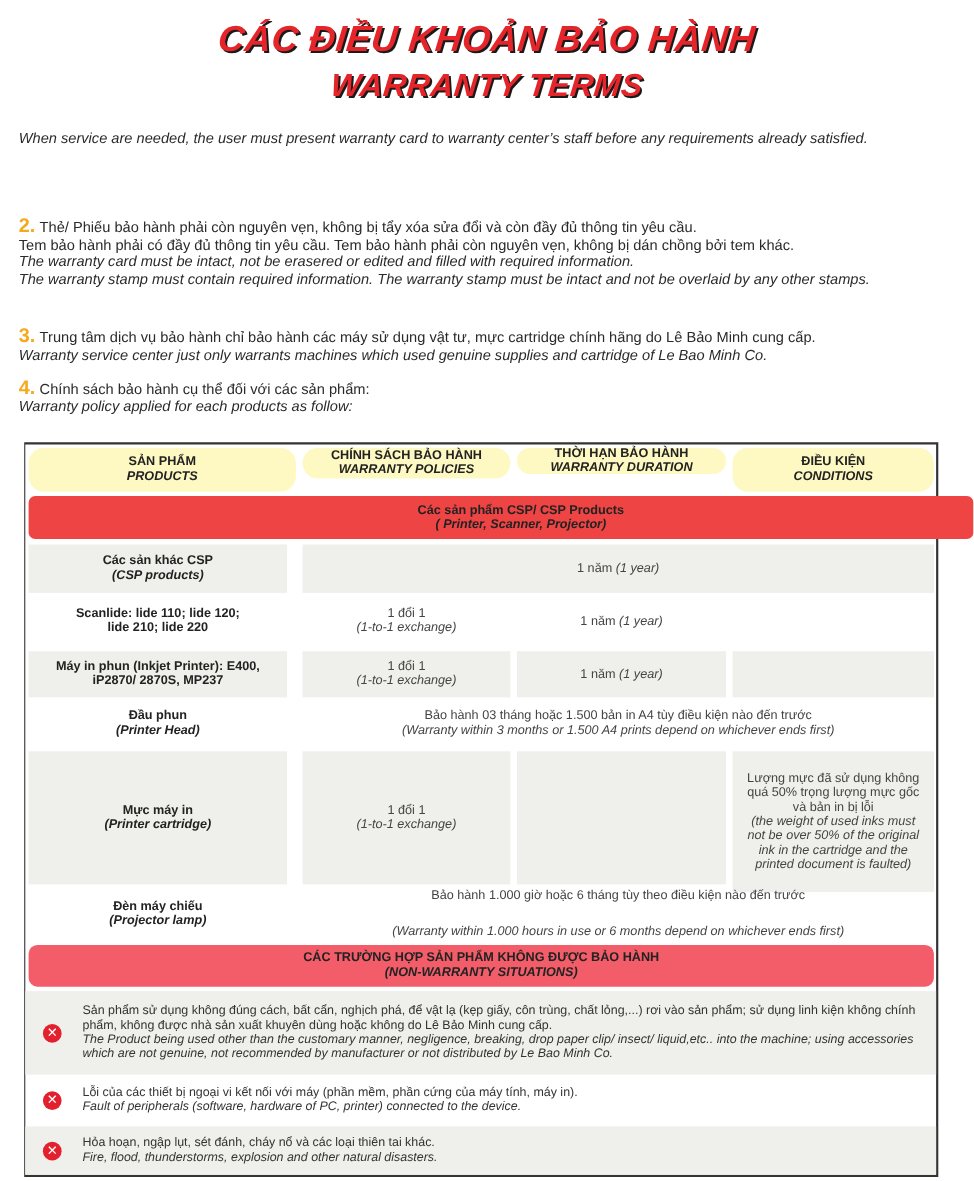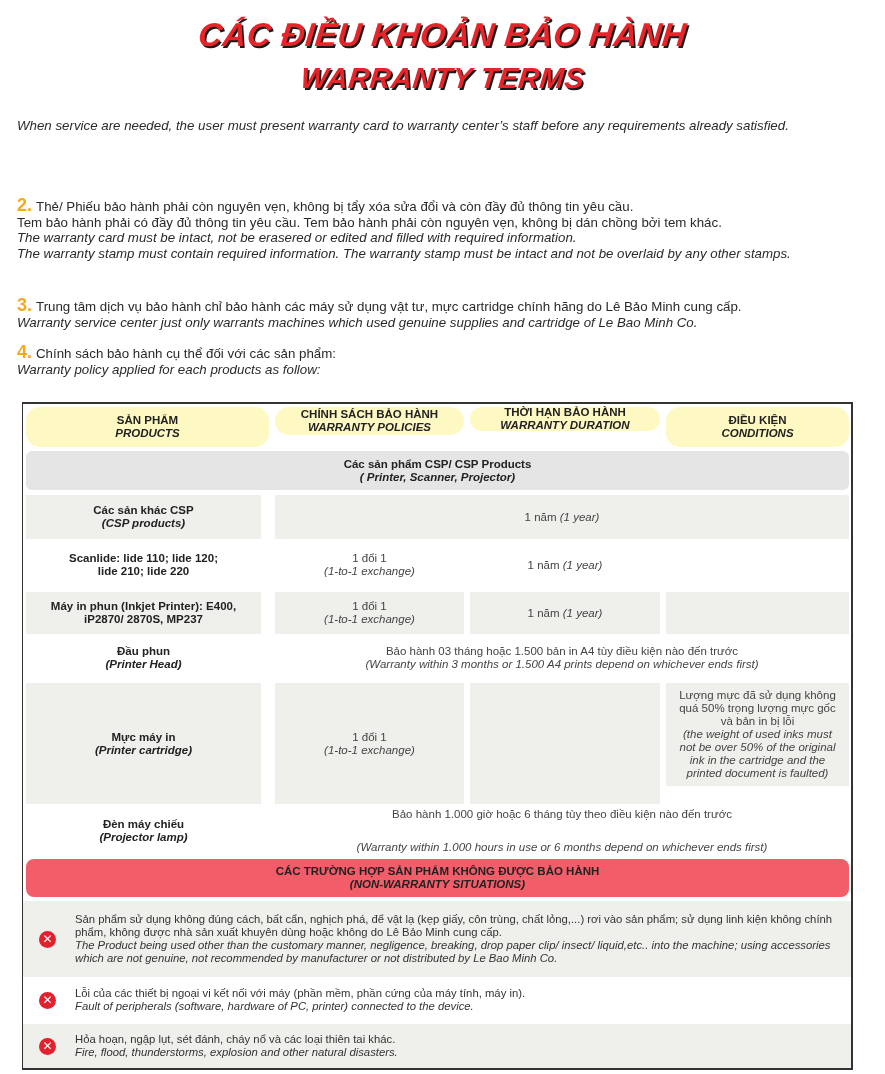--- a/index.html
+++ b/index.html
@@ -22,23 +22,23 @@
     .cell { position: absolute; display: flex; flex-direction: column; align-items: center; justify-content: center;
             text-align: center; font-size: 11.5px; line-height: 13px; box-sizing: border-box; padding: 0 6px; }
     .hdr { background: #fef9c3; font-weight: bold; font-size: 11.5px; color: #222; border-radius: 14px; }
     .hdr .en { font-style: italic; }
     .grey { background: #efefeb; }
     .bold { font-weight: bold; color: #222; }
     .bold .en { font-style: italic; }
     .light { color: #444; }
     .light .en { font-style: italic; }
 
-    .section-yellow { position: absolute; left: 3px; top: 47px; width: 823px; height: 39px; background: #e5e5e5;
+    .section-yellow { position: absolute; left: 3px; top: 47px; width: 823px; height: 39px; background: #ef4444;
                       border-radius: 6px; display: flex; flex-direction: column; align-items: center; justify-content: center;
-                      font-size: 11.5px; line-height: 13px; font-weight: bold; color: #222; }
+                      font-size: 11.5px; line-height: 13px; font-weight: bold; color: #222; padding-left: 36px; }
     .section-yellow .en { font-style: italic; }
     .section-red { position: absolute; left: 3px; top: 455px; width: 823px; height: 38px; background: #f25d69;
                    border-radius: 8px; display: flex; flex-direction: column; align-items: center; justify-content: center;
                    font-size: 11.5px; line-height: 13px; font-weight: bold; color: #222; }
     .section-red .en { font-style: italic; }
 
     .nw-row { position: absolute; left: 0; width: 828px; display: flex; align-items: center; box-sizing: border-box; }
     .nw-row .icon { width: 17px; height: 17px; border-radius: 50%; background: #e3212e; color: #fff;
                     display: flex; align-items: center; justify-content: center; font-size: 12px; font-weight: bold;
                     margin-left: 16px; margin-right: 19px; flex: 0 0 17px; line-height: 1; }
@@ -145,21 +145,21 @@
     <span>Mực máy in</span>
     <span class="en">(Printer cartridge)</span>
   </div>
   <div class="cell grey light" style="left:252px;top:279px;width:189px;height:121px;">
     <span>1 đổi 1</span>
     <span class="en">(1-to-1 exchange)</span>
   </div>
   <div class="cell grey light" style="left:447px;top:279px;width:190px;height:121px;">
     <span></span>
   </div>
-  <div class="cell grey light" style="left:643px;top:279px;width:183px;height:103px;padding:0 10px;">
+  <div class="cell grey light" style="left:643px;top:279px;width:183px;height:128px;padding:0 10px;">
     <span>Lượng mực đã sử dụng không quá 50% trọng lượng mực gốc và bản in bị lỗi</span>
     <span class="en">(the weight of used inks must not  be over 50% of the original ink in the cartridge and the printed document is faulted)</span>
   </div>
 
   <div class="cell bold" style="left:3px;top:404px;width:235px;height:45px;">
     <span>Đèn máy chiếu</span>
     <span class="en">(Projector lamp)</span>
   </div>
   <div class="cell light" style="left:252px;top:404px;width:574px;height:45px;gap:20px;">
     <span>Bảo hành 1.000 giờ hoặc 6 tháng tùy theo điều kiện nào đến trước</span>

